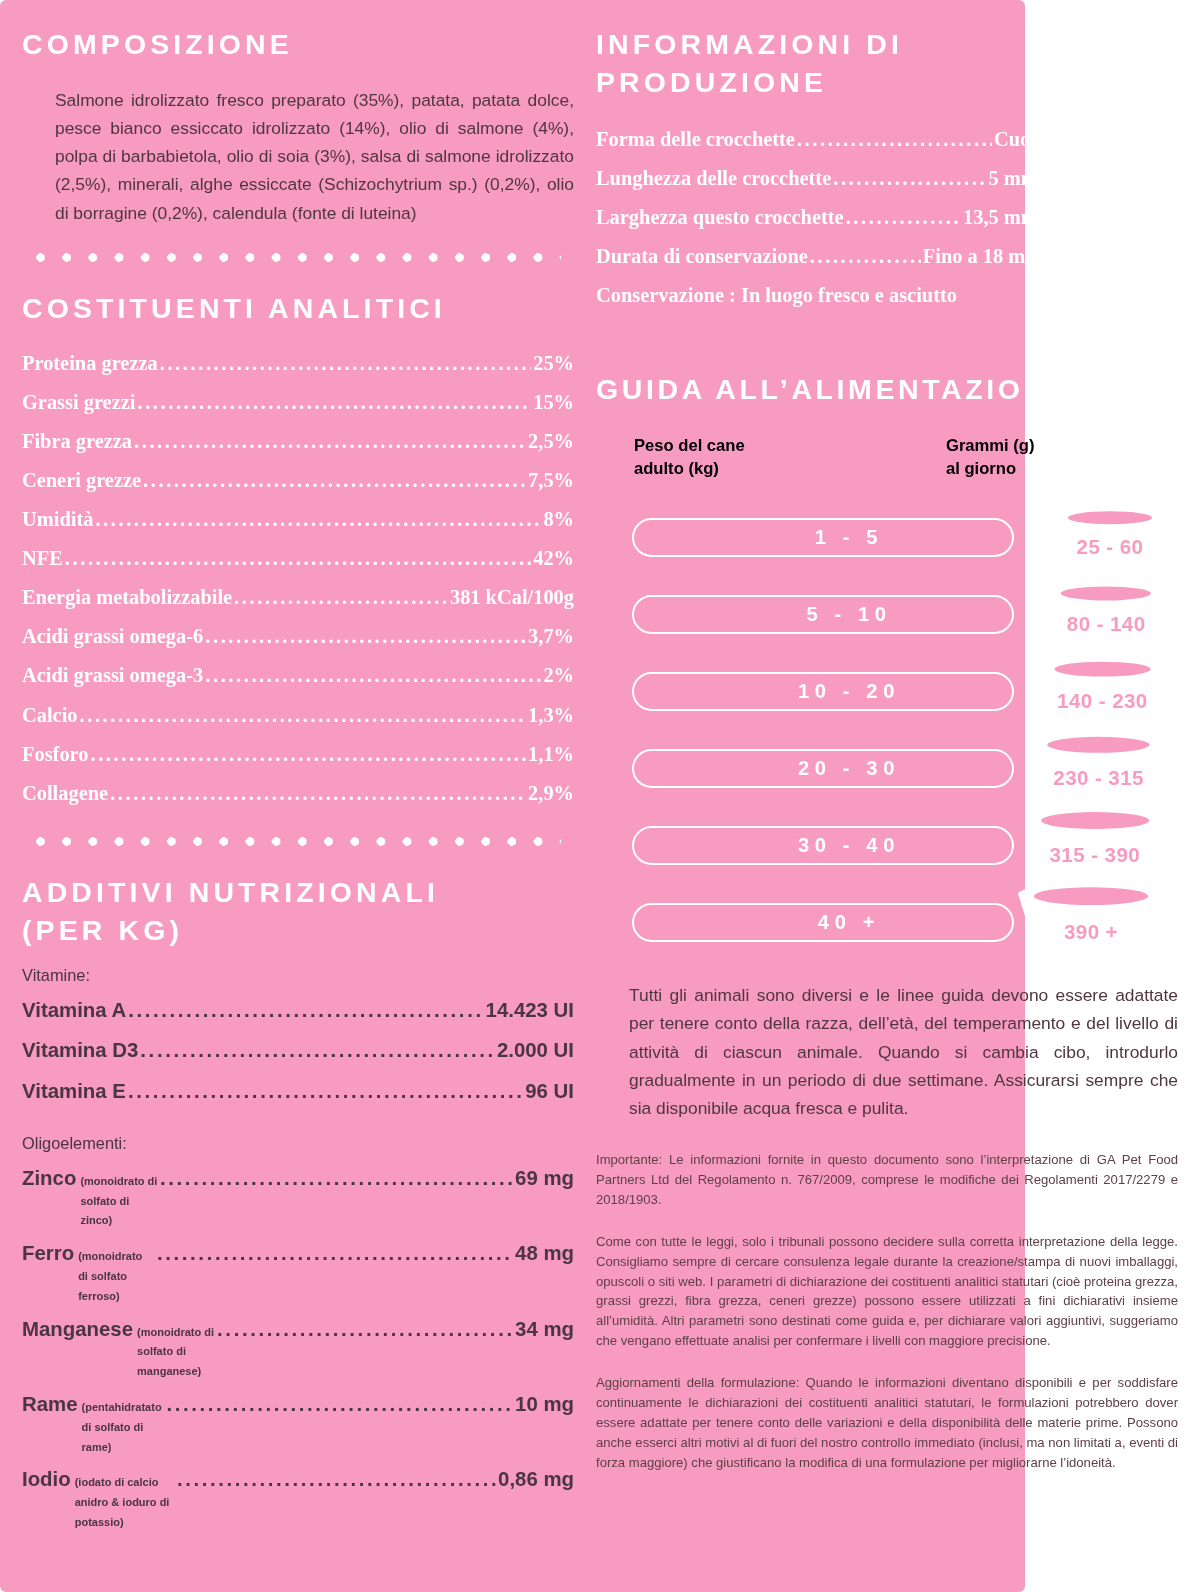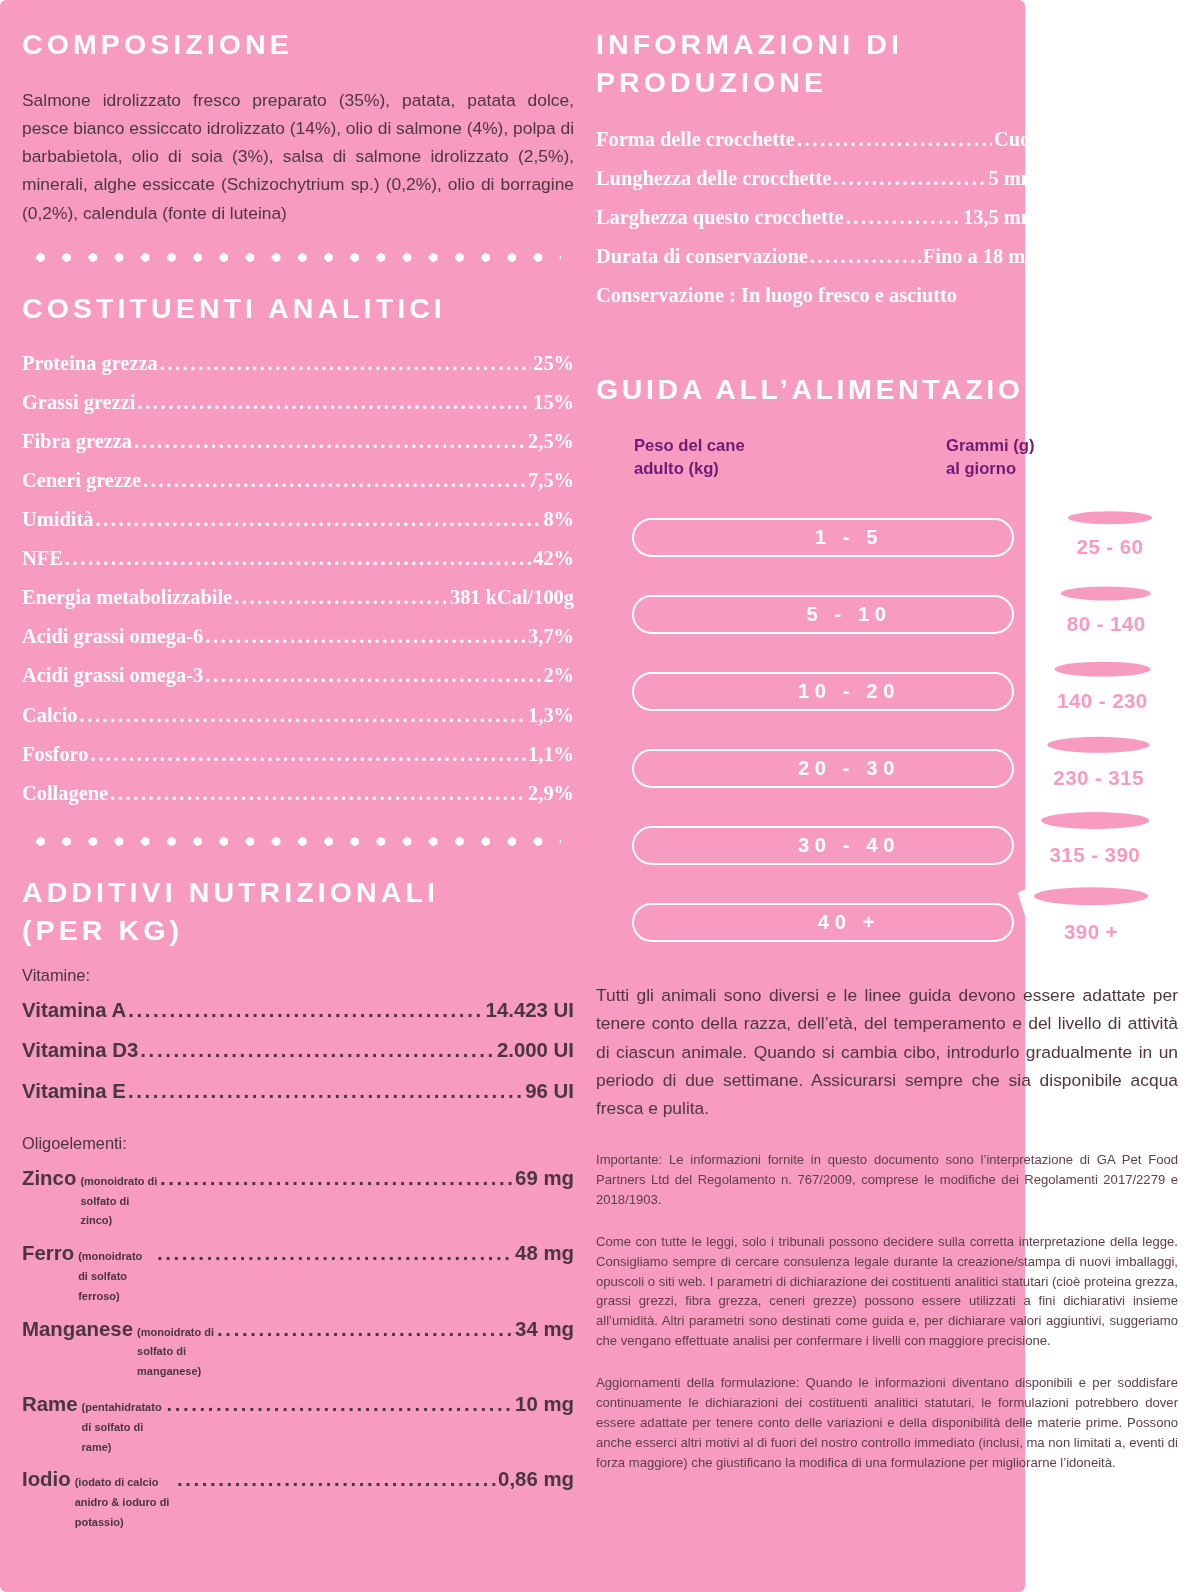--- a/index.html
+++ b/index.html
@@ -43,20 +43,21 @@
   }
   h2.sec.wide { letter-spacing: 3.6px; }
 
   
   .body-text {
     color: #50363F;
     font-size: 17.4px;
     line-height: 1.62;
     text-align: justify;
     font-weight: normal;
+    margin-left: 33px;
   }
   .note-text {
     color: #5A3C46;
     font-size: 14.6px;
     line-height: 1.54;
     text-align: justify;
   }
   .legal-text {
     color: #5F4049;
     font-size: 13.1px;
@@ -123,21 +124,21 @@
   }
 
   
   .feed-head {
     position: relative;
     height: 56px;
     margin: 26px 0 6px 38px;
   }
   .feed-head .fh1, .feed-head .fh2 {
     position: absolute;
-    color: #701a75;
+    color: #000000;
     font-weight: bold;
     font-size: 16.6px;
     line-height: 1.38;
     white-space: pre-line;
   }
   .feed-head .fh1 { left: 0; top: 0; }
   .feed-head .fh2 { left: 312px; top: 0; }
 
   .feed-rows { position: relative; margin-left: 36px; width: 520px; }
   .feed-row { position: relative; height: 77px; }

